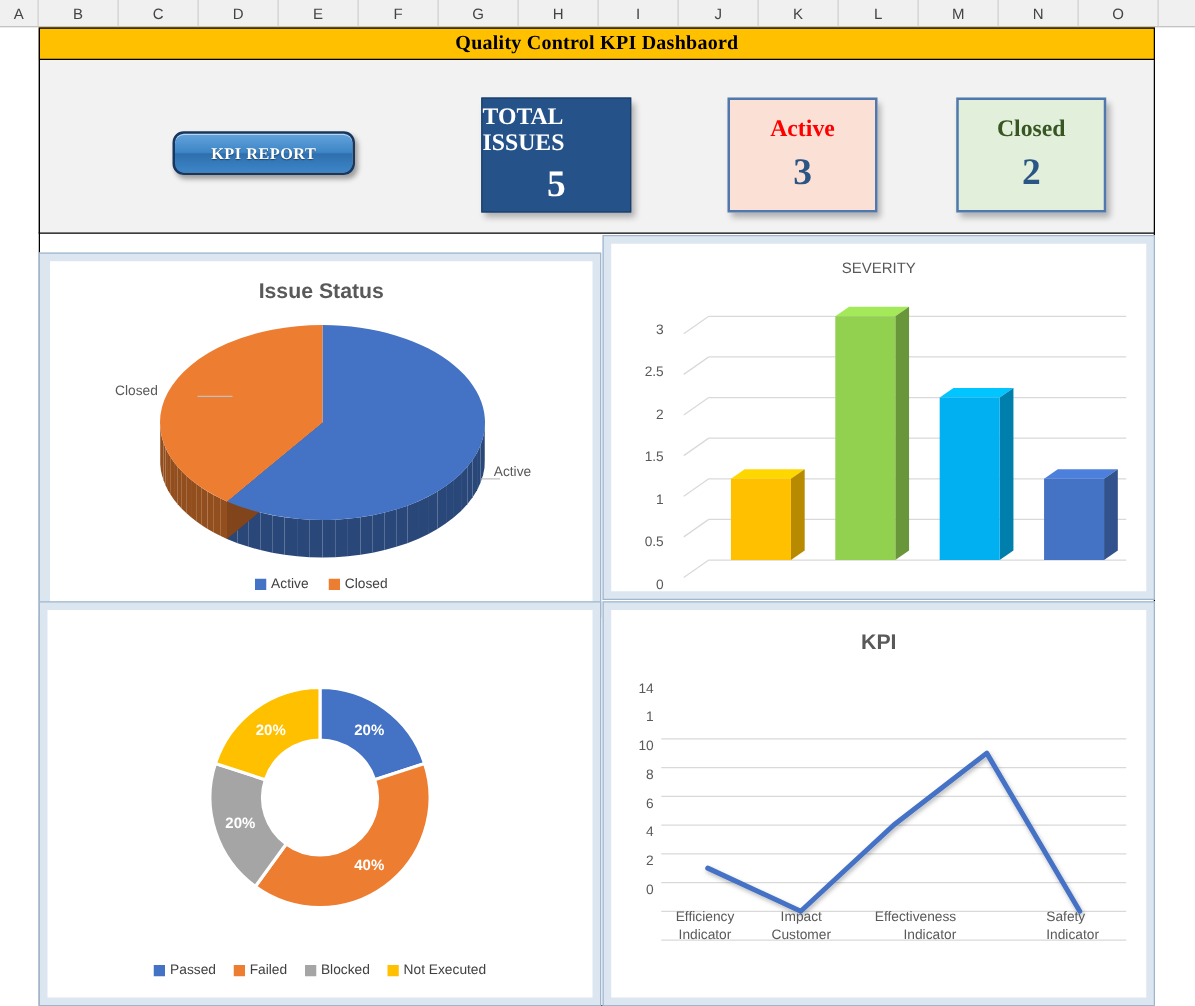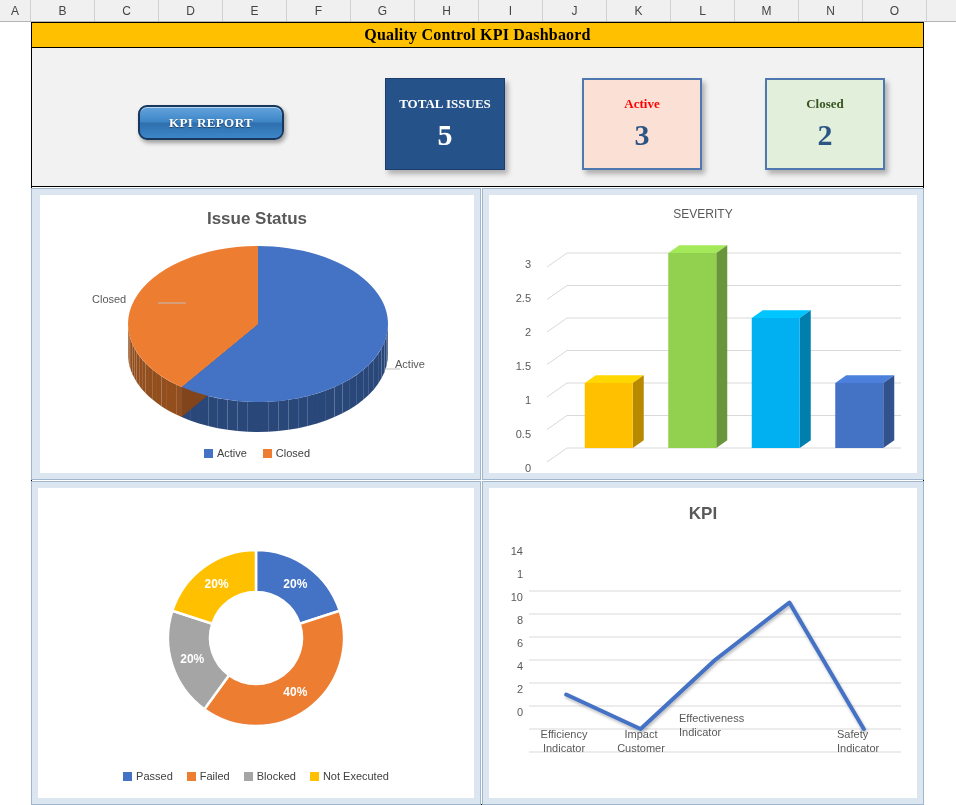--- a/index.html
+++ b/index.html
@@ -46,39 +46,39 @@
   }
   .kpi-report-btn span{
     font-family:"Liberation Serif",serif;font-weight:bold;font-size:13px;color:#fff;
     text-shadow:0 1px 1px rgba(0,0,0,.45);letter-spacing:.4px;
   }
   .stat-card{
     position:absolute;top:30px;width:120px;height:92px;box-sizing:border-box;
     display:flex;flex-direction:column;align-items:center;justify-content:center;
     box-shadow:3px 4px 5px rgba(0,0,0,.28);
   }
-  .stat-card .lbl{font-family:"Liberation Serif",serif;font-weight:bold;font-size:13px;line-height:1.1;}
+  .stat-card .lbl{font-family:"Liberation Serif",serif;font-weight:bold;font-size:19px;line-height:1.1;}
   .stat-card .val{font-family:"Liberation Serif",serif;font-weight:bold;font-size:30px;line-height:1.1;margin-top:6px;}
   #card-total{left:353px;background:#255389;border:1px solid #1b3f६a;}
   #card-total{border:1px solid #1b3f6a;}
   #card-total .lbl{color:#ffffff;}
   #card-total .val{color:#ffffff;}
   #card-active{left:550px;background:#fbe0d5;border:2px solid #4f78ae;}
   #card-active .lbl{color:#ff0000;}
   #card-active .val{color:#2a5585;}
   #card-closed{left:733px;background:#e2efda;border:2px solid #4f78ae;}
   #card-closed .lbl{color:#375623;}
   #card-closed .val{color:#2a5585;}
   
   .panel{
     position:absolute;background:#dce6f1;border:1px solid #9fb6cd;box-sizing:border-box;
     padding:6px;
   }
   .panel .inner{background:#ffffff;width:100%;height:100%;position:relative;box-sizing:border-box;}
-  #panel-pie    {left:31px;  top:166px; width:450px; height:292px;padding-left:8px;}
+  #panel-pie    {left:31px;  top:180px; width:450px; height:292px;padding-left:8px;}
   #panel-sev    {left:482px; top:166px; width:442px; height:292px;}
   #panel-donut  {left:31px;  top:459px; width:450px; height:324px;}
   #panel-kpi    {left:482px; top:459px; width:442px; height:324px;}
   .chart-title{
     position:absolute;left:0;right:0;text-align:center;color:#595959;
   }
   .t-bold{font-weight:bold;font-size:17px;}
   .t-plain{font-weight:normal;font-size:12px;}
   .legend{
     position:absolute;left:0;right:0;display:flex;align-items:center;justify-content:center;
@@ -318,18 +318,18 @@
       <div class="tick-y" style="left:4px;width:30px;top:80px">1</div>
       <div class="tick-y" style="left:4px;width:30px;top:103px">10</div>
       <div class="tick-y" style="left:4px;width:30px;top:126px">8</div>
       <div class="tick-y" style="left:4px;width:30px;top:149px">6</div>
       <div class="tick-y" style="left:4px;width:30px;top:172px">4</div>
       <div class="tick-y" style="left:4px;width:30px;top:195px">2</div>
       <div class="tick-y" style="left:4px;width:30px;top:218px">0</div>
 
       <div class="axis-lbl" style="left:37px;top:240px;width:76px;text-align:center;line-height:1.25">Efficiency Indicator</div>
       <div class="axis-lbl" style="left:114px;top:240px;width:76px;text-align:center;line-height:1.25">Impact Customer</div>
-      <div class="axis-lbl" style="left:190px;top:224px;width:86px;text-align:left;line-height:1.25">Effectiveness Indicator</div>
+      <div class="axis-lbl" style="left:190px;top:240px;width:86px;text-align:right;line-height:1.25">Effectiveness Indicator</div>
       <div class="axis-lbl" style="left:348px;top:240px;width:76px;text-align:left;line-height:1.25">Safety Indicator</div>
     </div>
   </div>
 
 </div>
 
 </body></html>

